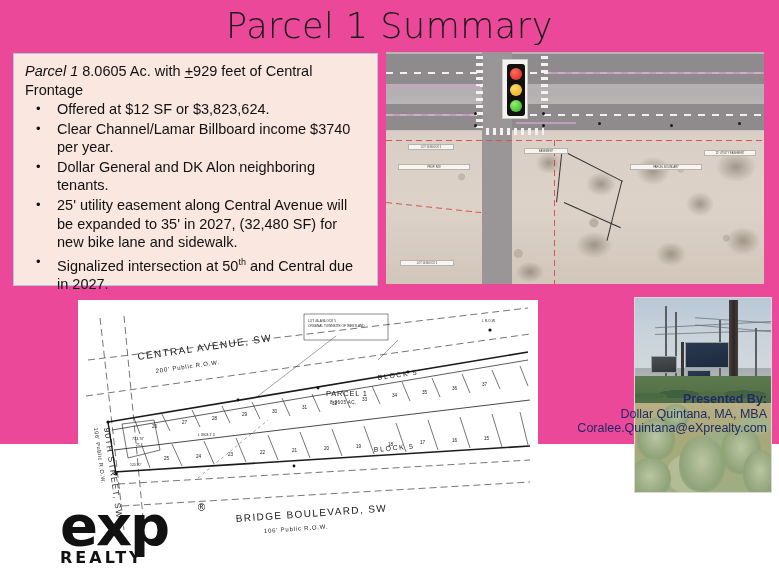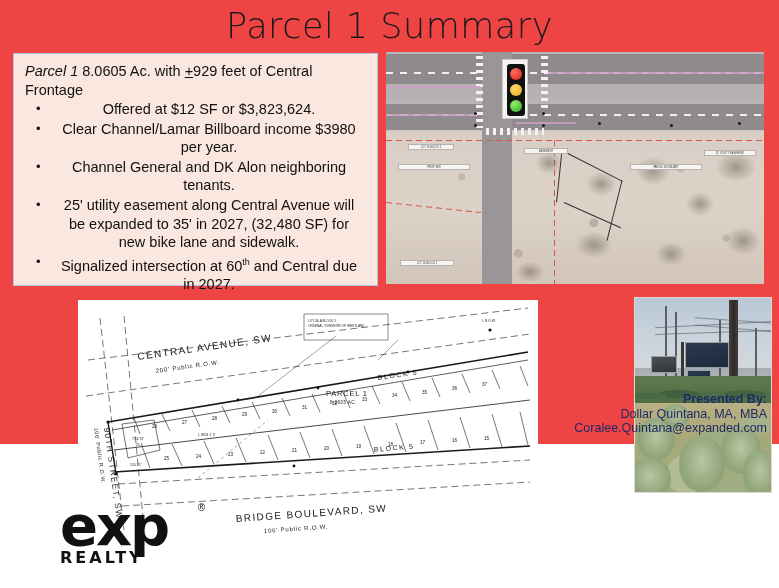--- a/index.html
+++ b/index.html
@@ -2,21 +2,21 @@
 <html><head>
 <meta charset="utf-8">
 <style>
   * { box-sizing: border-box; margin: 0; padding: 0; }
   html, body {
     width: 779px; height: 588px;
     background: #ffffff;
     font-family: "Liberation Sans", sans-serif;
     overflow: hidden;
   }
-  .page { position: relative; width: 779px; height: 444px; background: #ef4444; }
+  .page { position: relative; width: 779px; height: 444px; background: #ec4899; }
 
   
   .title {
     position: absolute; left: 0; top: 4px; width: 779px;
     text-align: center;
     font-family: "DejaVu Sans", sans-serif;
     font-weight: 300;
     font-size: 35px;
     letter-spacing: 0.5px;
     color: #1a1a1a;
@@ -30,21 +30,21 @@
     background: #fae7df;
     border: 1.5px solid #b3c6dd;
     padding: 8px 16px 6px 11px;
   }
   .lead {
     font-size: 14.5px; line-height: 18.5px; color: #111;
     margin-bottom: 1px;
   }
   .lead .em { font-style: italic; }
   .lead .pm { text-decoration: underline; }
-  ul.bullets { list-style: none; text-align: center; }
+  ul.bullets { list-style: none; }
   ul.bullets li {
     position: relative;
     font-size: 14.5px; line-height: 18.6px; color: #111;
     padding-left: 32px; margin-top: 1px;
   }
   ul.bullets li::before {
     content: "\2022";
     position: absolute; left: 11px; top: 0;
     font-size: 13px;
   }
@@ -252,24 +252,24 @@
   <div class="summary-box">
     <div class="lead">
       <span class="em">Parcel 1</span>
       <span>8.0605</span>
       <span>Ac. with</span>
       <span class="pm">+</span><span>929</span>
       <span>feet of Central Frontage</span>
     </div>
     <ul class="bullets">
       <li>Offered at $12 SF or $3,823,624.</li>
-      <li>Clear Channel/Lamar Billboard income $3980 per year.</li>
-      <li>Channel General and DK Alon neighboring tenants.</li>
+      <li>Clear Channel/Lamar Billboard income $3740 per year.</li>
+      <li>Dollar General and DK Alon neighboring tenants.</li>
       <li>25' utility easement along Central Avenue will be expanded to 35' in 2027, (32,480 SF) for new bike lane and sidewalk.</li>
-      <li><span>Signalized intersection at 60</span><sup class="ord">th</sup><span> and Central due in 2027.</span></li>
+      <li><span>Signalized intersection at 50</span><sup class="ord">th</sup><span> and Central due in 2027.</span></li>
     </ul>
   </div>
 
   <div class="aerial">
     <div class="ground-top"></div>
     <div class="ground-bot"></div>
 
     <div class="road-h" style="top:2px;height:30px;"></div>
     <div class="road-h" style="top:52px;height:26px;"></div>
 
@@ -493,16 +493,16 @@
 
   <div class="logo">
     <div class="wordmark">exp</div>
     <div class="reg">®</div>
     <div class="realty">REALTY</div>
   </div>
 
   <div class="contact">
     <div class="hdr">Presented By:</div>
     <div>Dollar Quintana, MA, MBA</div>
-    <div>Coralee.Quintana@expanded.com</div>
+    <div>Coralee.Quintana@eXprealty.com</div>
   </div>
 
 </div>
 
 </body></html>

